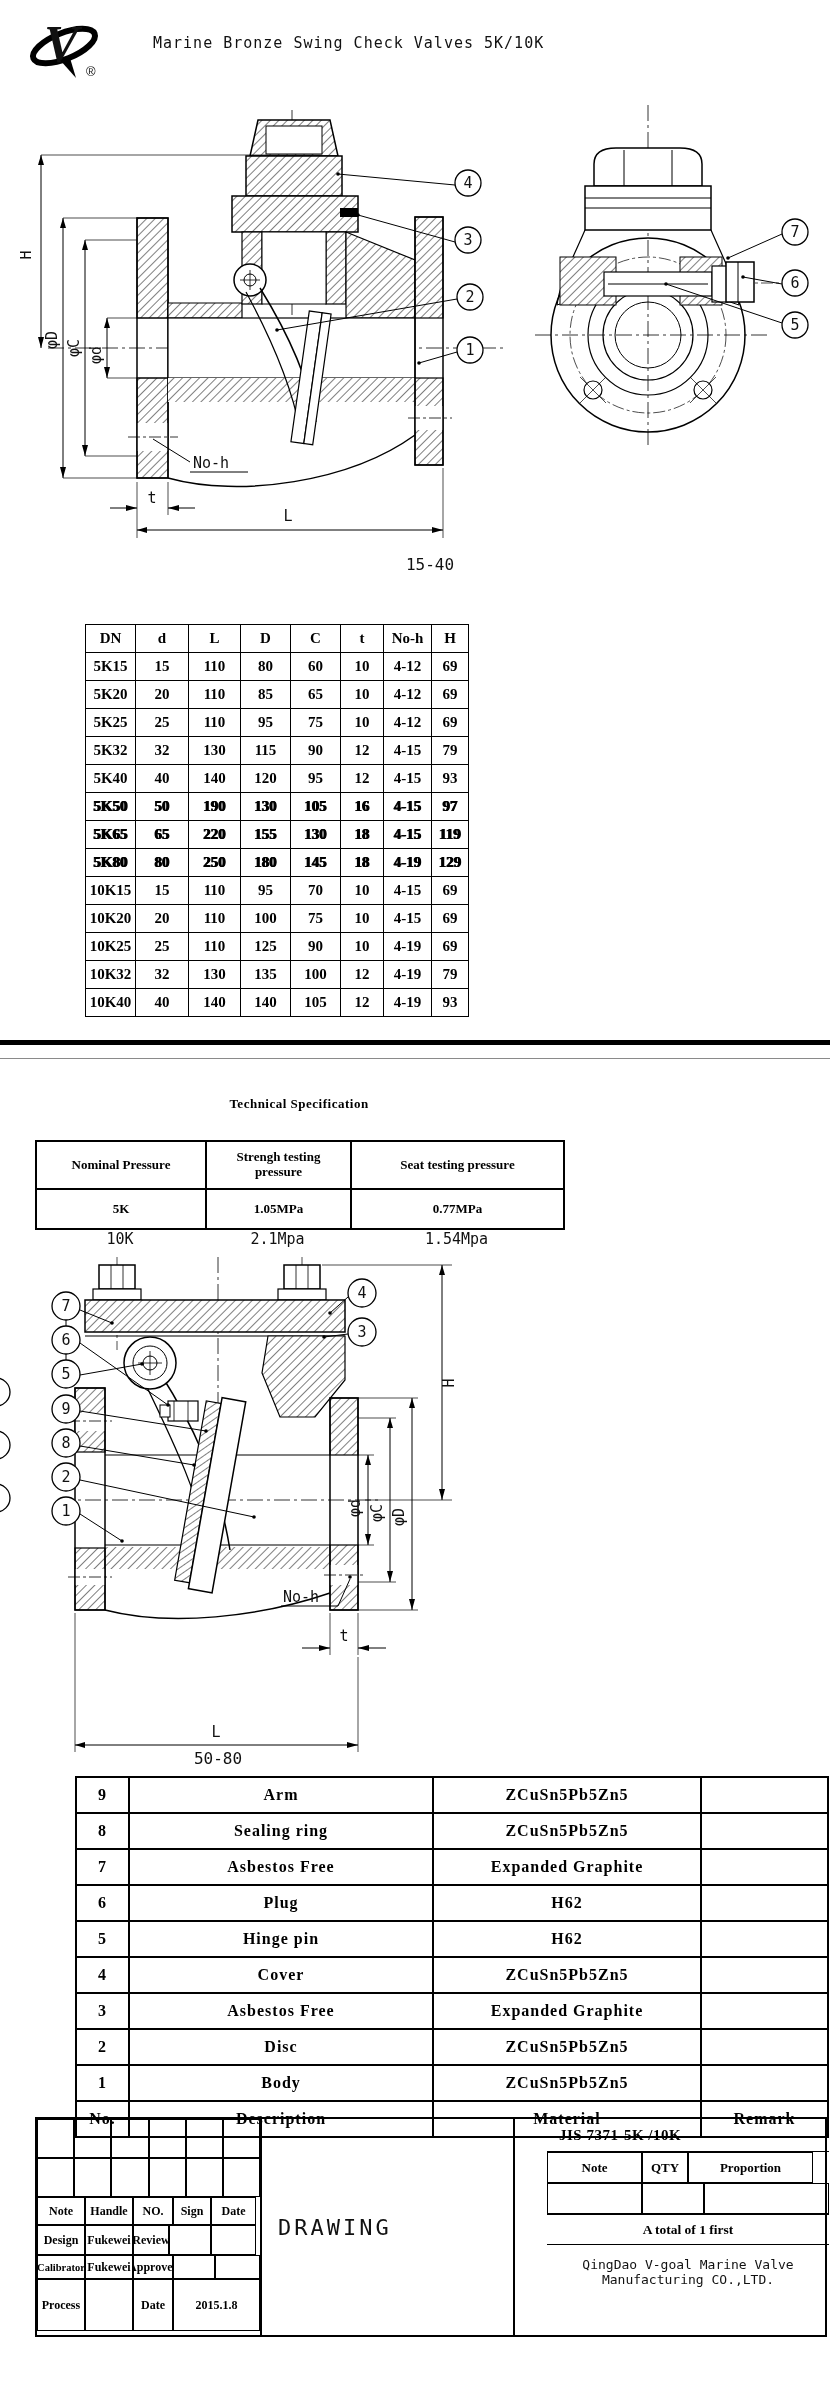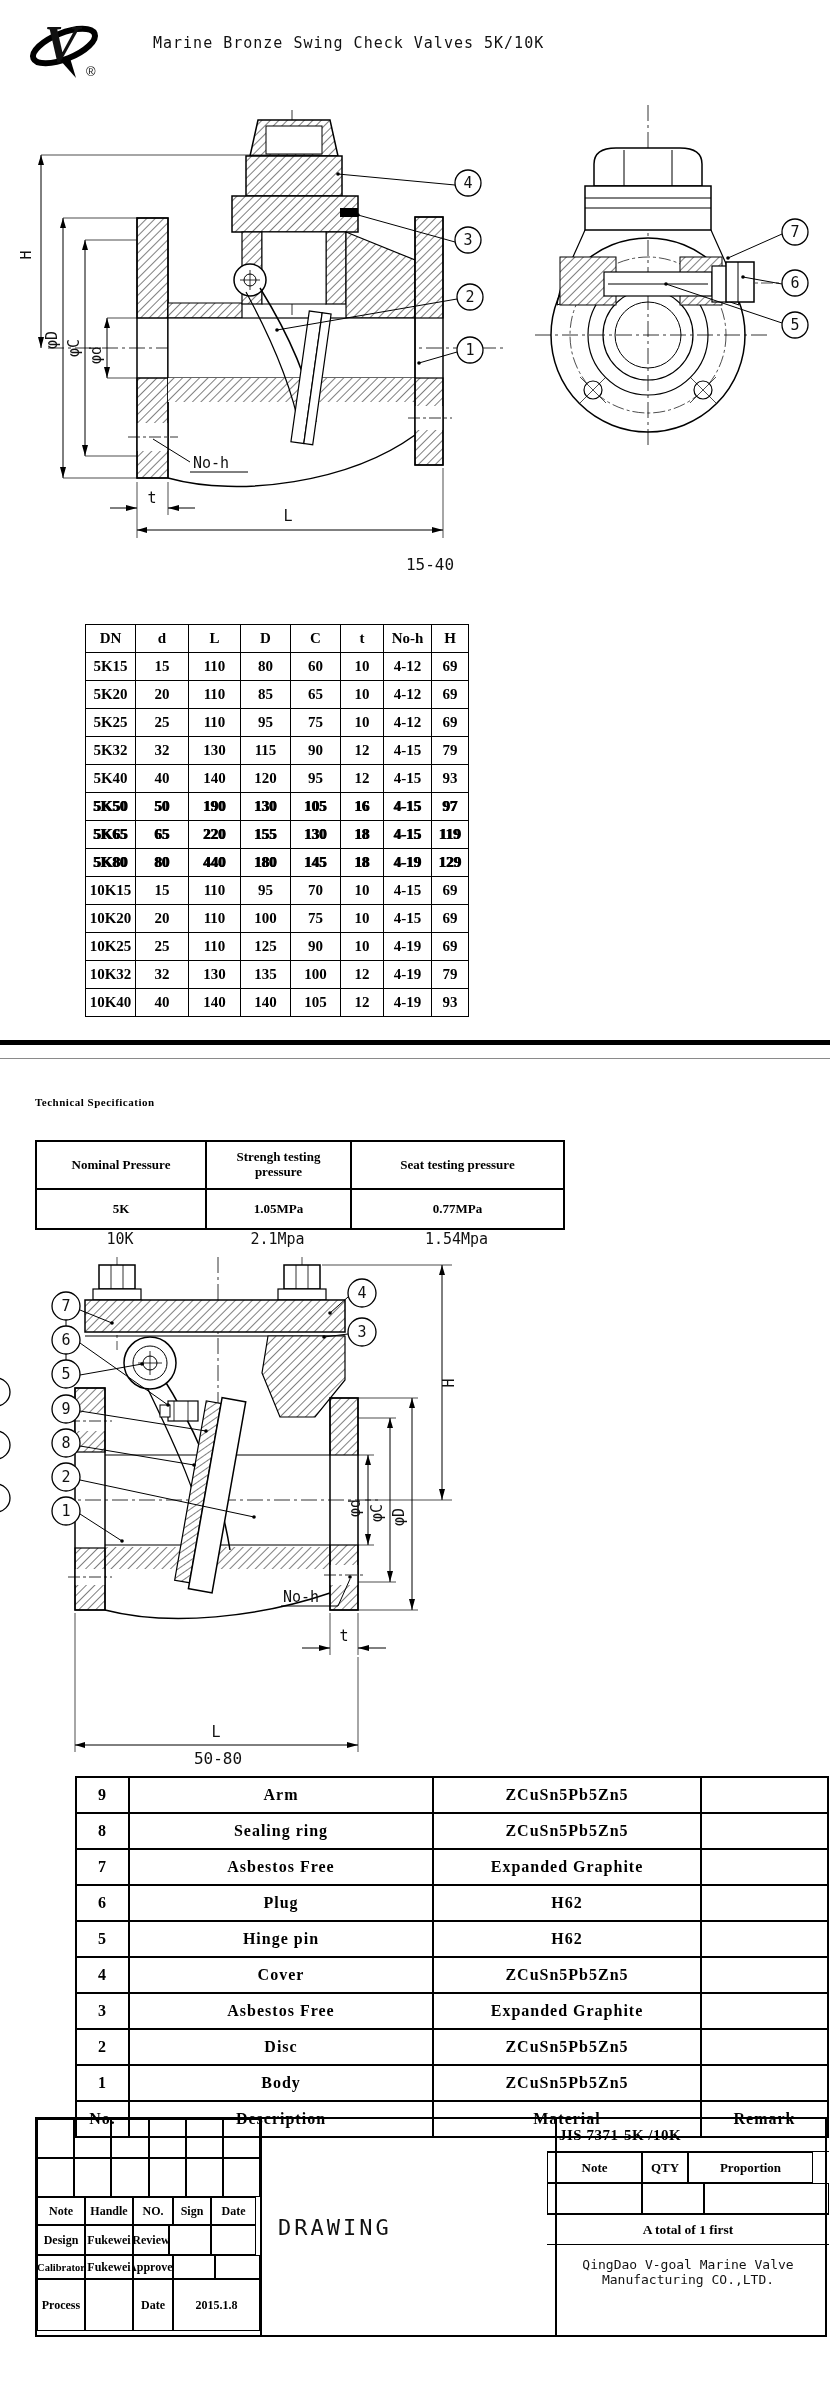--- a/index.html
+++ b/index.html
@@ -16,39 +16,39 @@
   .dim-table{left:85px;top:624px;width:383px;font-size:15px;}
   .dim-table td,.dim-table th{height:27px;}
   .dim-table tr.heavy td{text-shadow:.6px 0 currentColor,-.6px 0 currentColor;}
   .spec-table{left:35px;top:1140px;width:528px;font-size:13px;}
   .spec-table td,.spec-table th{border-width:2px;}
   .spec-table .hdr td{height:46px;white-space:pre-line;line-height:1.15;}
   .spec-table .r5k td{height:38px;}
   #row10k{left:35px;top:1230px;width:528px;display:flex;
           font-family:"DejaVu Sans Mono",monospace;font-size:15px;color:#111;}
   #row10k span{display:block;text-align:center;}
-  #spec-heading{left:35px;top:1096px;width:528px;text-align:left;
-                font-size:11px;font-weight:bold;letter-spacing:.5px;}
+  #spec-heading{left:35px;top:1096px;width:528px;text-align:center;
+                font-size:13px;font-weight:bold;letter-spacing:.5px;}
   .parts-table{left:75px;top:1776px;width:752px;font-size:16px;}
   .parts-table td{height:34px;border-width:2px;letter-spacing:1px;}
   
   #div1{left:0;top:1040px;width:830px;height:5px;background:#000;}
   #div2{left:0;top:1058px;width:830px;height:1px;background:#8a8a8a;}
   
   svg{position:absolute;}
   svg text{font-family:"DejaVu Sans Mono",monospace;fill:#111;}
   .t{font-size:15px;}
   .tc{font-size:16px;}
   .cnum{font-size:15px;text-anchor:middle;}
   
   #tblock{left:35px;top:2117px;width:792px;height:220px;border:2px solid #000;box-sizing:border-box;font-size:12px;}
   #lgrid{position:absolute;left:0;top:0;width:223px;height:78px;
          display:grid;grid-template-columns:repeat(6,1fr);grid-template-rows:1fr 1fr;}
   #lgrid div{border:1px solid #000;}
-  #drawing-cell{position:absolute;left:223px;top:0;width:297px;height:216px;
+  #drawing-cell{position:absolute;left:223px;top:0;width:255px;height:216px;
                 border-left:2px solid #000;border-right:2px solid #000;box-sizing:border-box;
                 display:flex;align-items:center;}
   #drawing-cell span{padding-left:16px;font-family:"DejaVu Sans Mono",monospace;
                      font-size:22px;letter-spacing:3px;color:#111;}
   .rb{position:absolute;left:510px;box-sizing:border-box;}
   #jis{top:0;width:282px;height:33px;border-bottom:1.5px solid #000;display:flex;align-items:center;
        padding-left:12px;font-size:15px;font-weight:bold;letter-spacing:.5px;}
   #qtyrow,#qtyrow2{top:33px;width:282px;height:31px;display:flex;}
   #qtyrow2{top:64px;height:31px;}
   #qtyrow div,#qtyrow2 div{box-sizing:border-box;border:1px solid #000;height:100%;
@@ -328,21 +328,21 @@
           <td>220</td>
           <td>155</td>
           <td>130</td>
           <td>18</td>
           <td>4-15</td>
           <td>119</td>
         </tr>
         <tr class="heavy">
           <td>5K80</td>
           <td>80</td>
-          <td>440</td>
+          <td>250</td>
           <td>180</td>
           <td>145</td>
           <td>18</td>
           <td>4-19</td>
           <td>129</td>
         </tr>
         <tr>
           <td>10K15</td>
           <td>15</td>
           <td>110</td>

